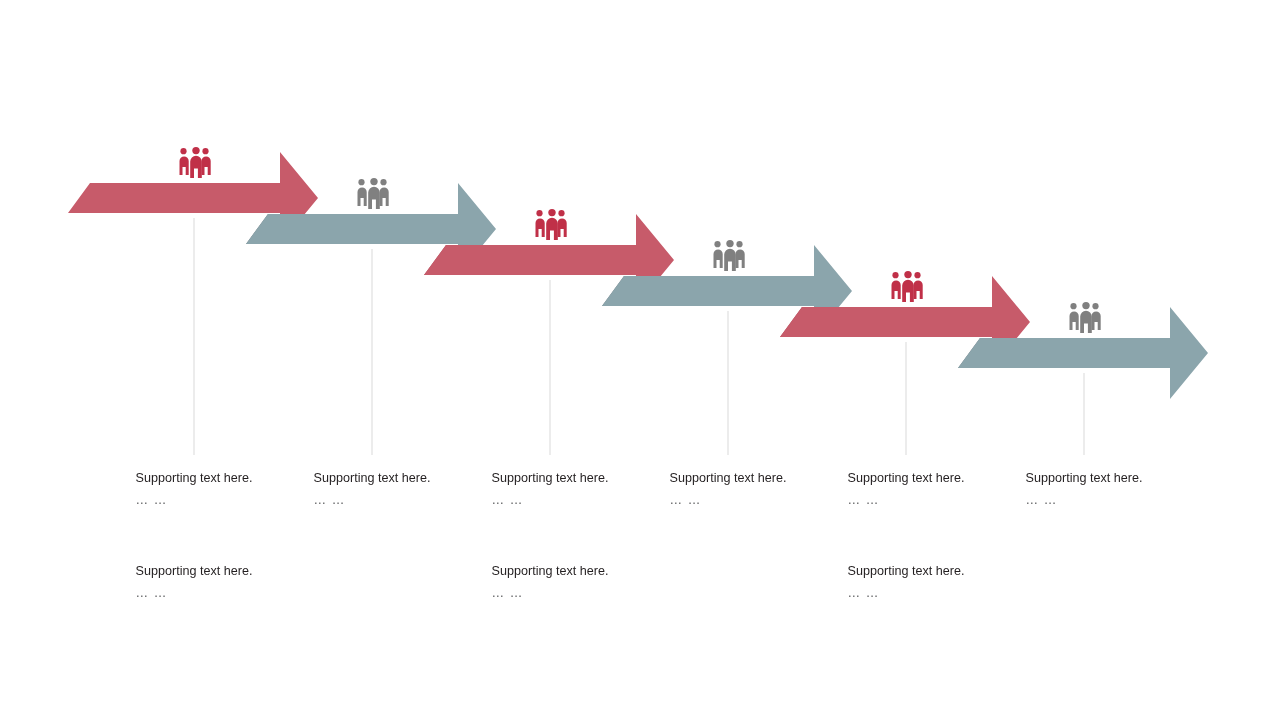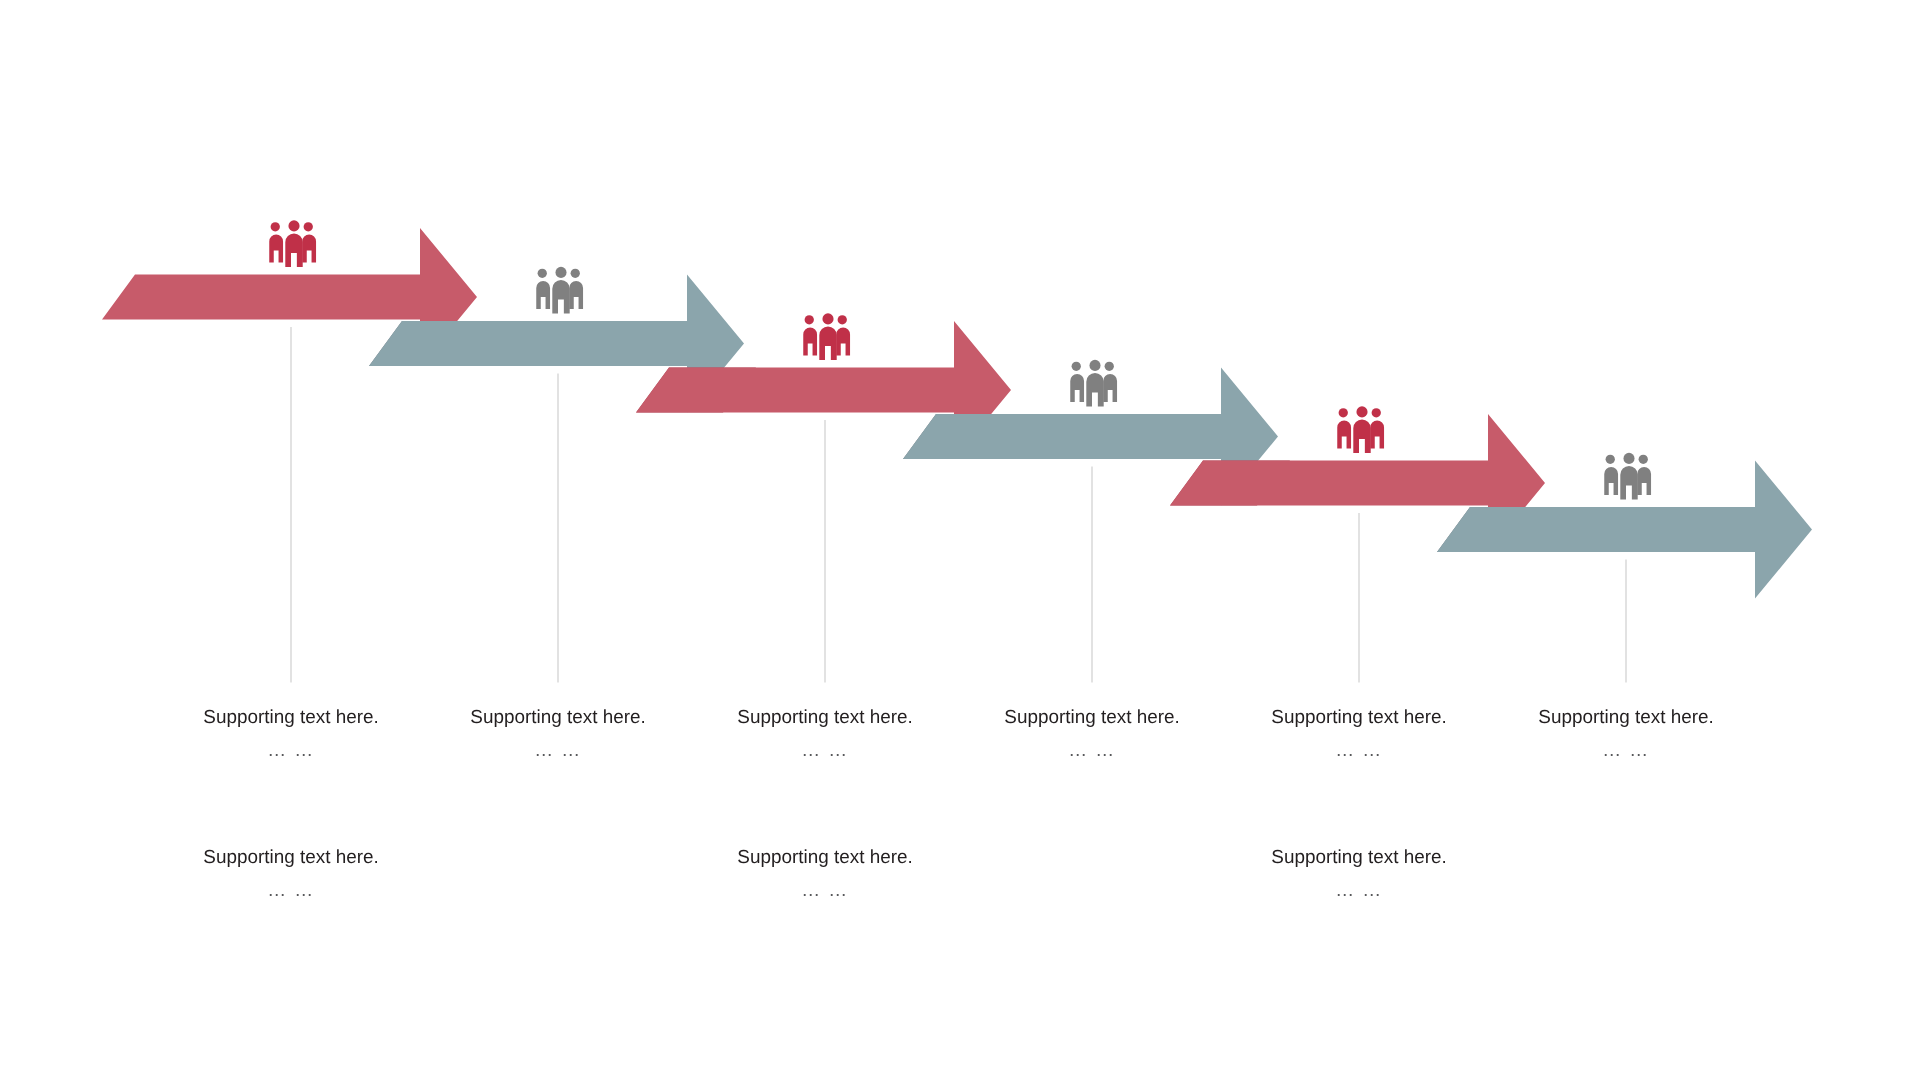--- a/index.html
+++ b/index.html
@@ -39,21 +39,20 @@
     letter-spacing: 0.8px;
     white-space: nowrap;
     text-align: center;
     transform: translate(-50%, -50%);
     pointer-events: none;
     margin-top: 48px;
   }
   .support-block {
     position: absolute;
     transform: translateX(-50%);
-    text-align: center;
     white-space: nowrap;
   }
   .support-line1 {
     font-family: "Liberation Sans", sans-serif;
     font-size: 12.6px;
     color: #231f20;
     line-height: 16px;
   }
   .support-line2 {
     font-family: "Liberation Sans", sans-serif;

